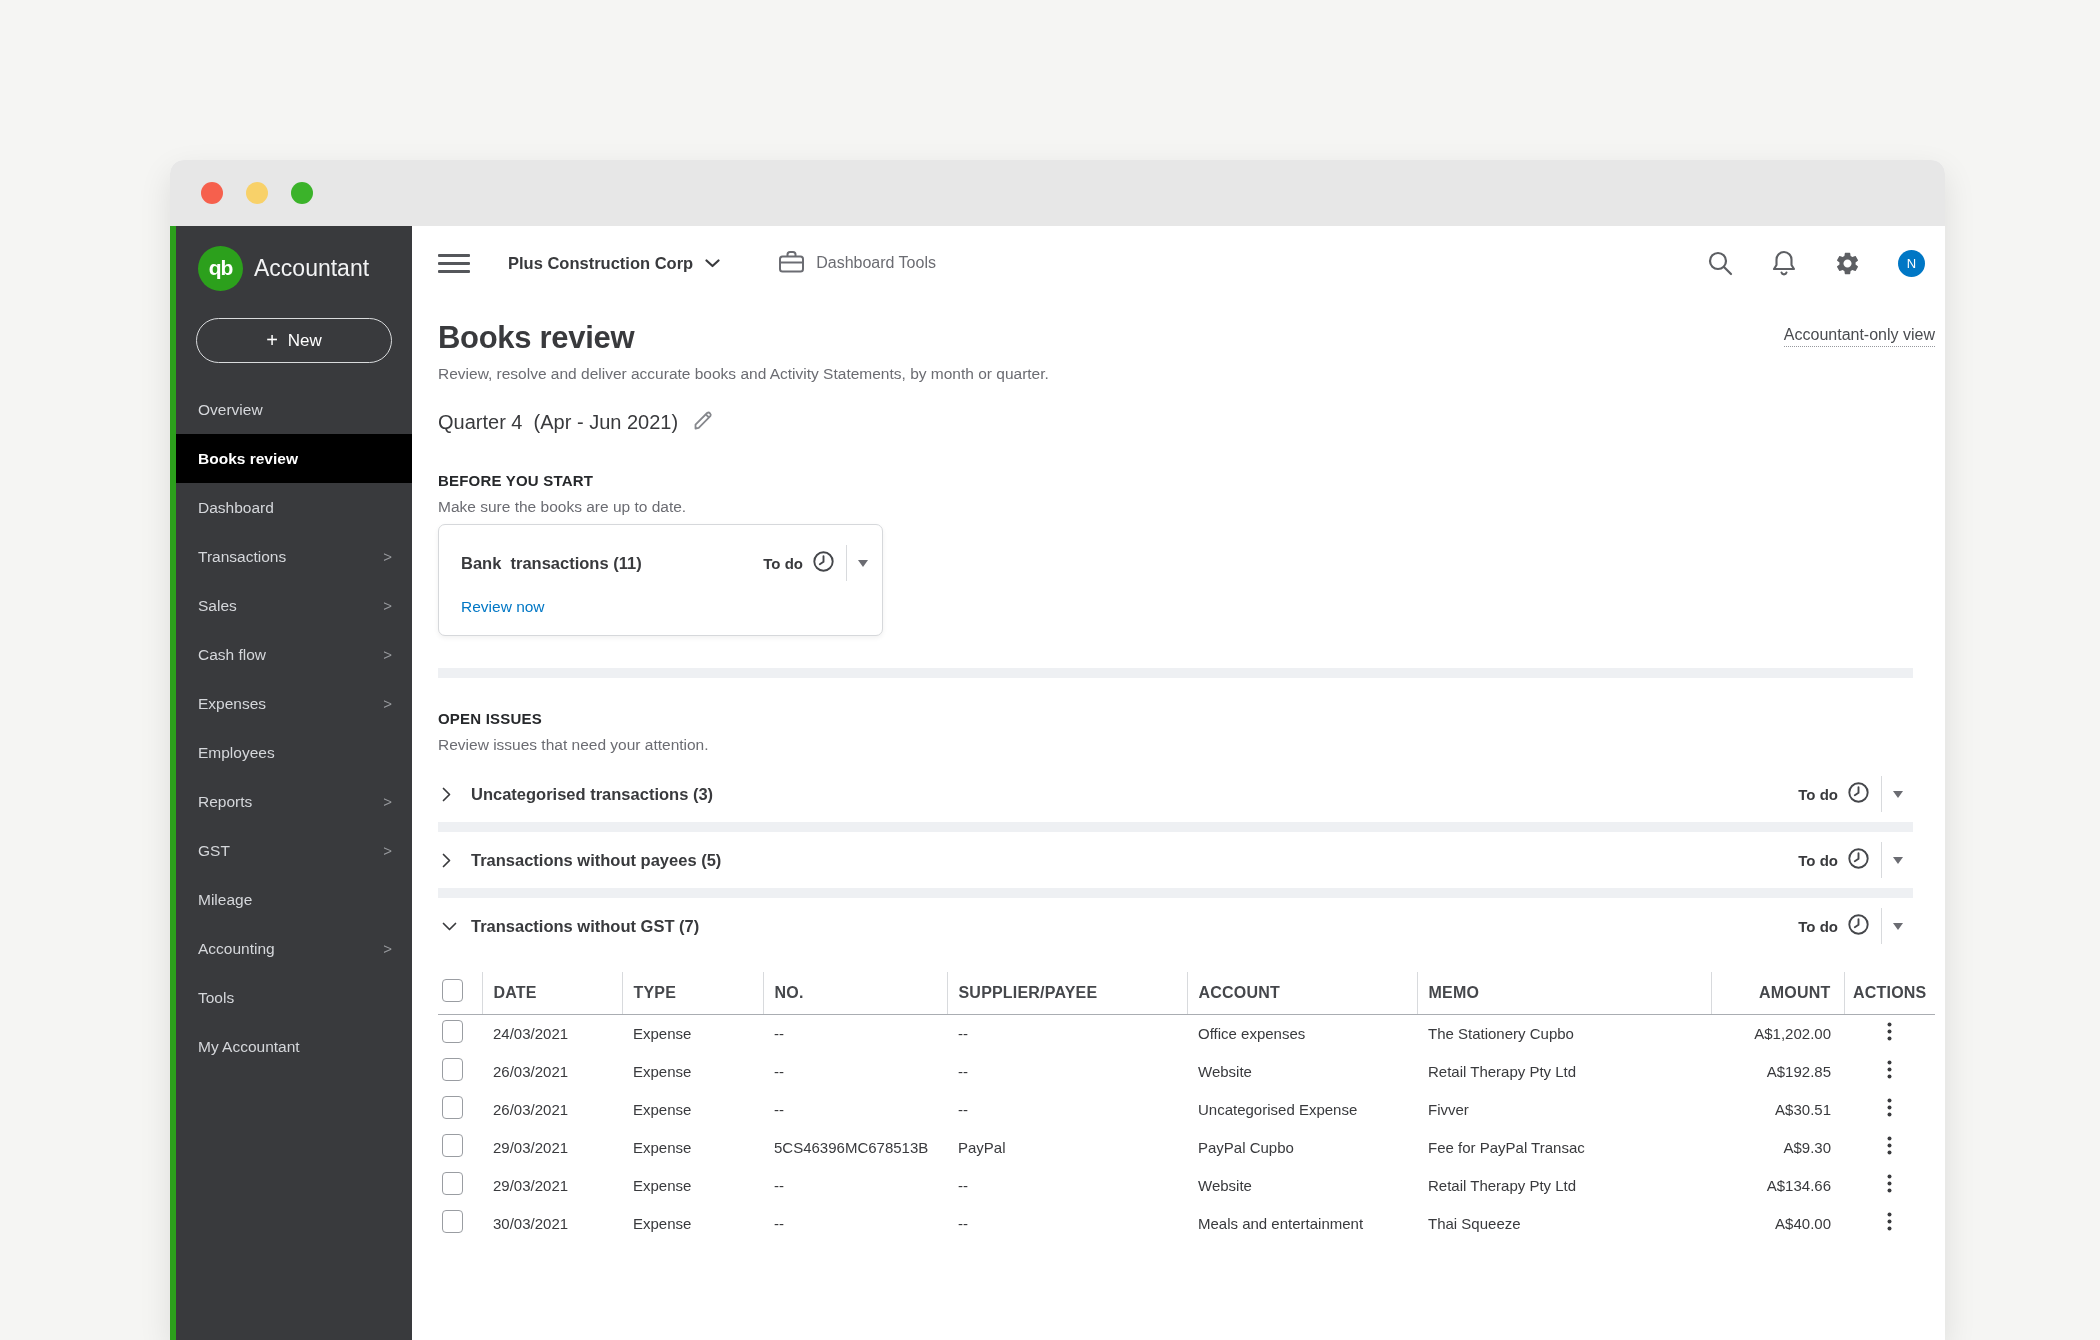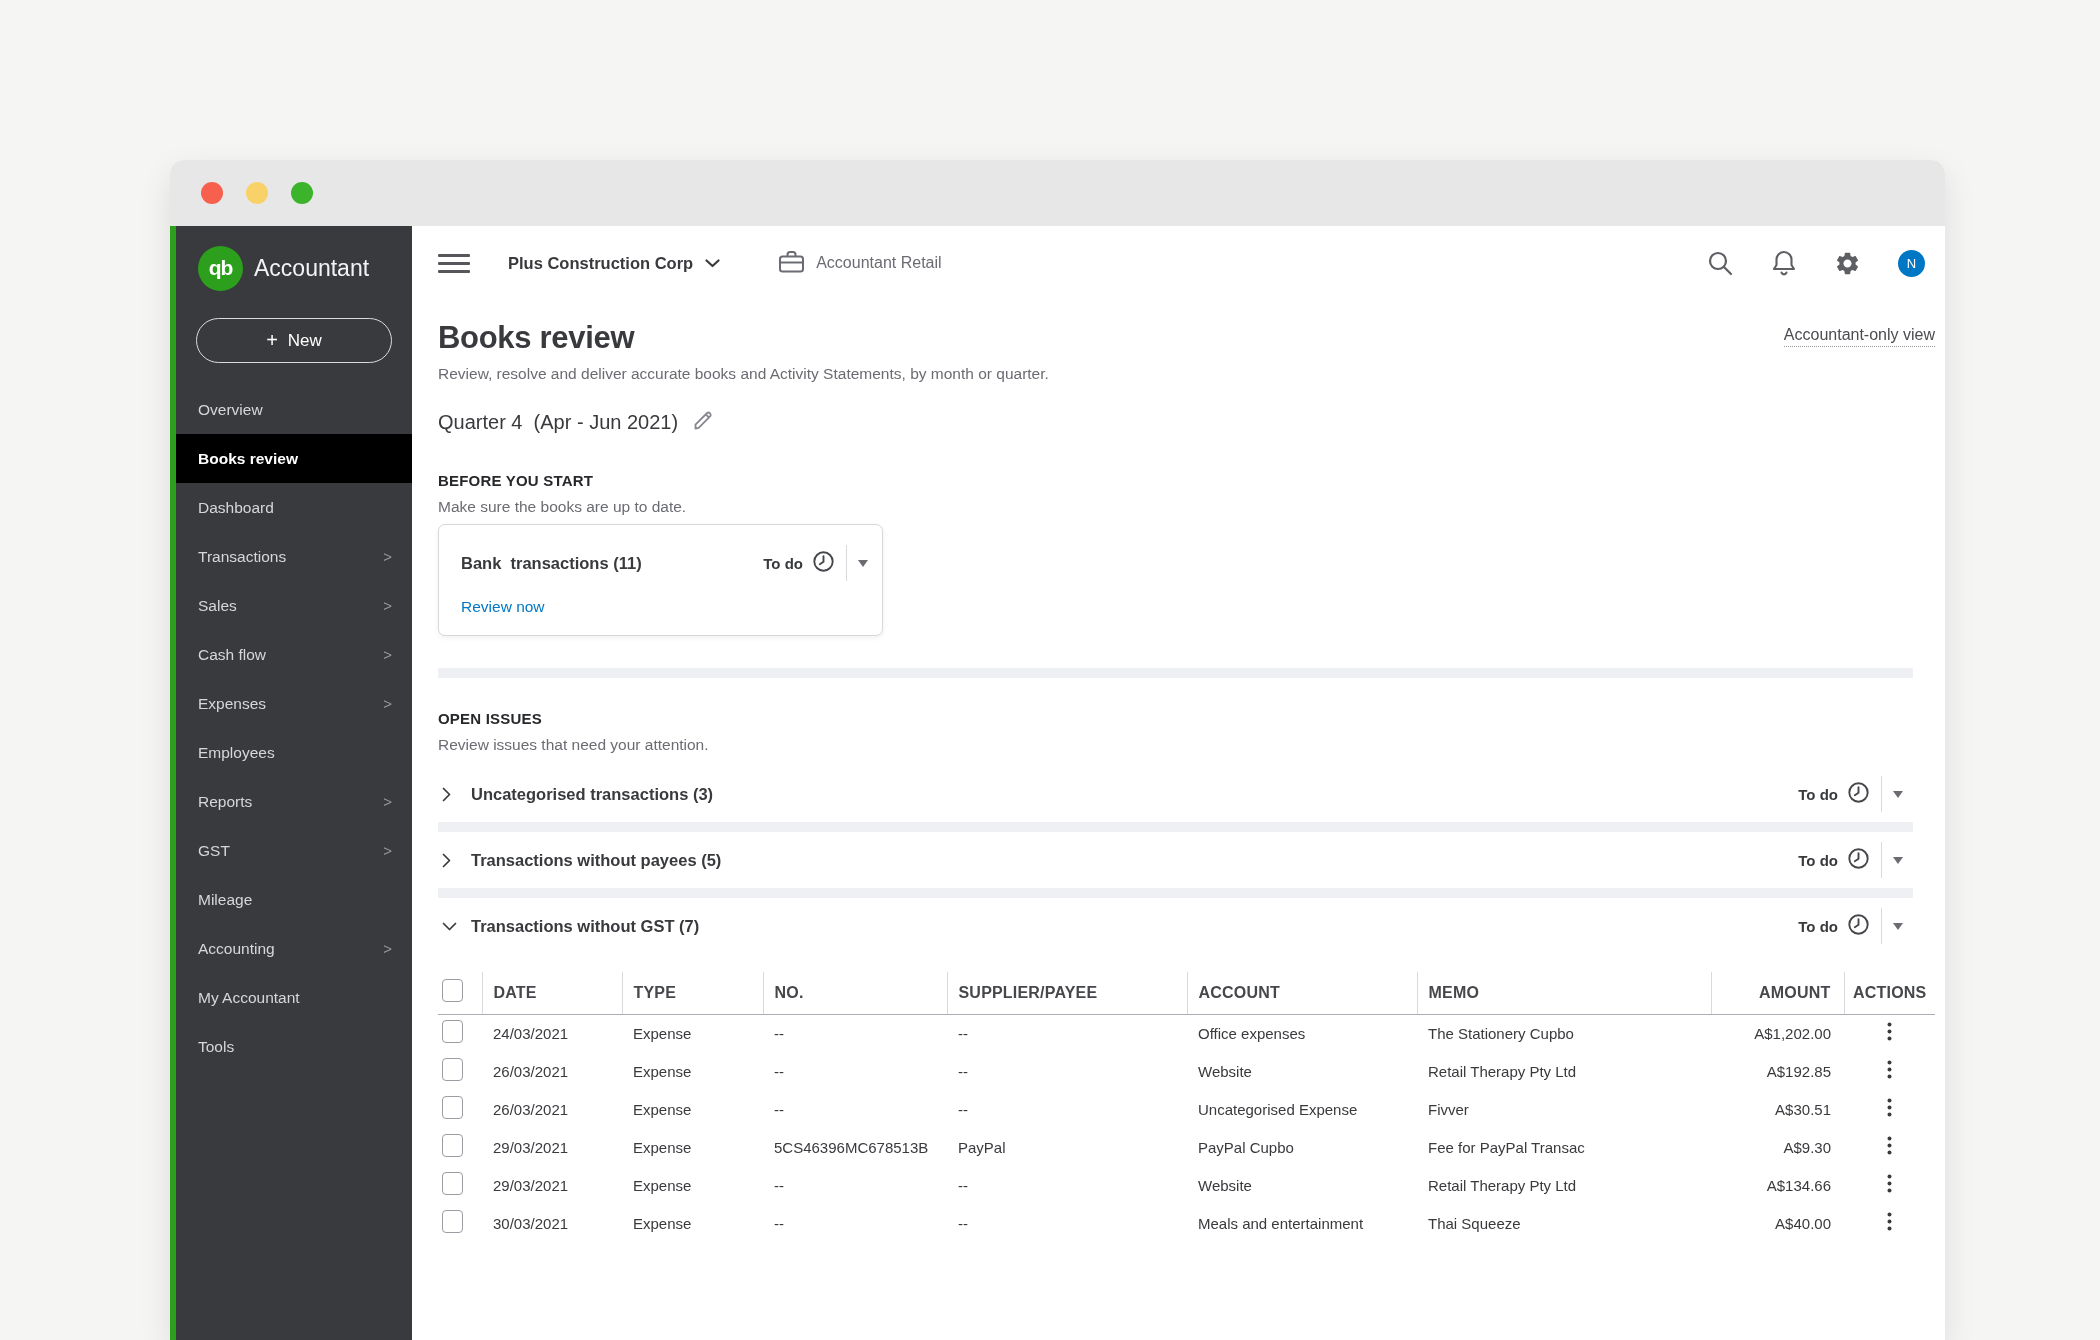--- a/index.html
+++ b/index.html
@@ -166,24 +166,24 @@
               <span class="chev">&gt;</span>
             </div>
           <div class="nav-item">
               <span>Mileage</span>
             </div>
           <div class="nav-item">
               <span>Accounting</span>
               <span class="chev">&gt;</span>
             </div>
           <div class="nav-item">
+              <span>Tools</span>
+            </div>
+          <div class="nav-item">
               <span>My Accountant</span>
-            </div>
-          <div class="nav-item">
-              <span>Tools</span>
             </div>
         </div>
       </div>
     </nav>
 
     <div class="main">
       <div class="topbar">
         <div class="hamburger">
             <span></span>
             <span></span>
@@ -198,21 +198,21 @@
           </span>
         </div>
         <div class="acct-tools">
           <span>
             <svg width="27" height="25" viewBox="0 0 27 25" fill="none" stroke="#6b6c72" stroke-width="2" stroke-linejoin="round">
               <rect x="2" y="7.5" width="23" height="15" rx="2.5"></rect>
               <path d="M9.5 7.5 V5.5 a2.5 2.5 0 0 1 2.5 -2.5 h3 a2.5 2.5 0 0 1 2.5 2.5 V7.5"></path>
               <path d="M2 13.5 h23"></path>
             </svg>
           </span>
-          <span class="acct-tools-label">Accountant Retail</span>
+          <span class="acct-tools-label">Dashboard Tools</span>
         </div>
         <div class="top-icons">
           <span class="icon-btn">
             <svg width="28" height="28" viewBox="0 0 28 28" fill="none" stroke="#5d5f63" stroke-width="2.2" stroke-linecap="round">
               <circle cx="12" cy="12" r="8"></circle>
                 <line x1="18" y1="18" x2="25" y2="25"></line>
             </svg>
           </span>
           <span class="icon-btn">
             <svg width="26" height="28" viewBox="0 0 26 28" fill="none" stroke="#5d5f63" stroke-width="2.1" stroke-linecap="round" stroke-linejoin="round">

